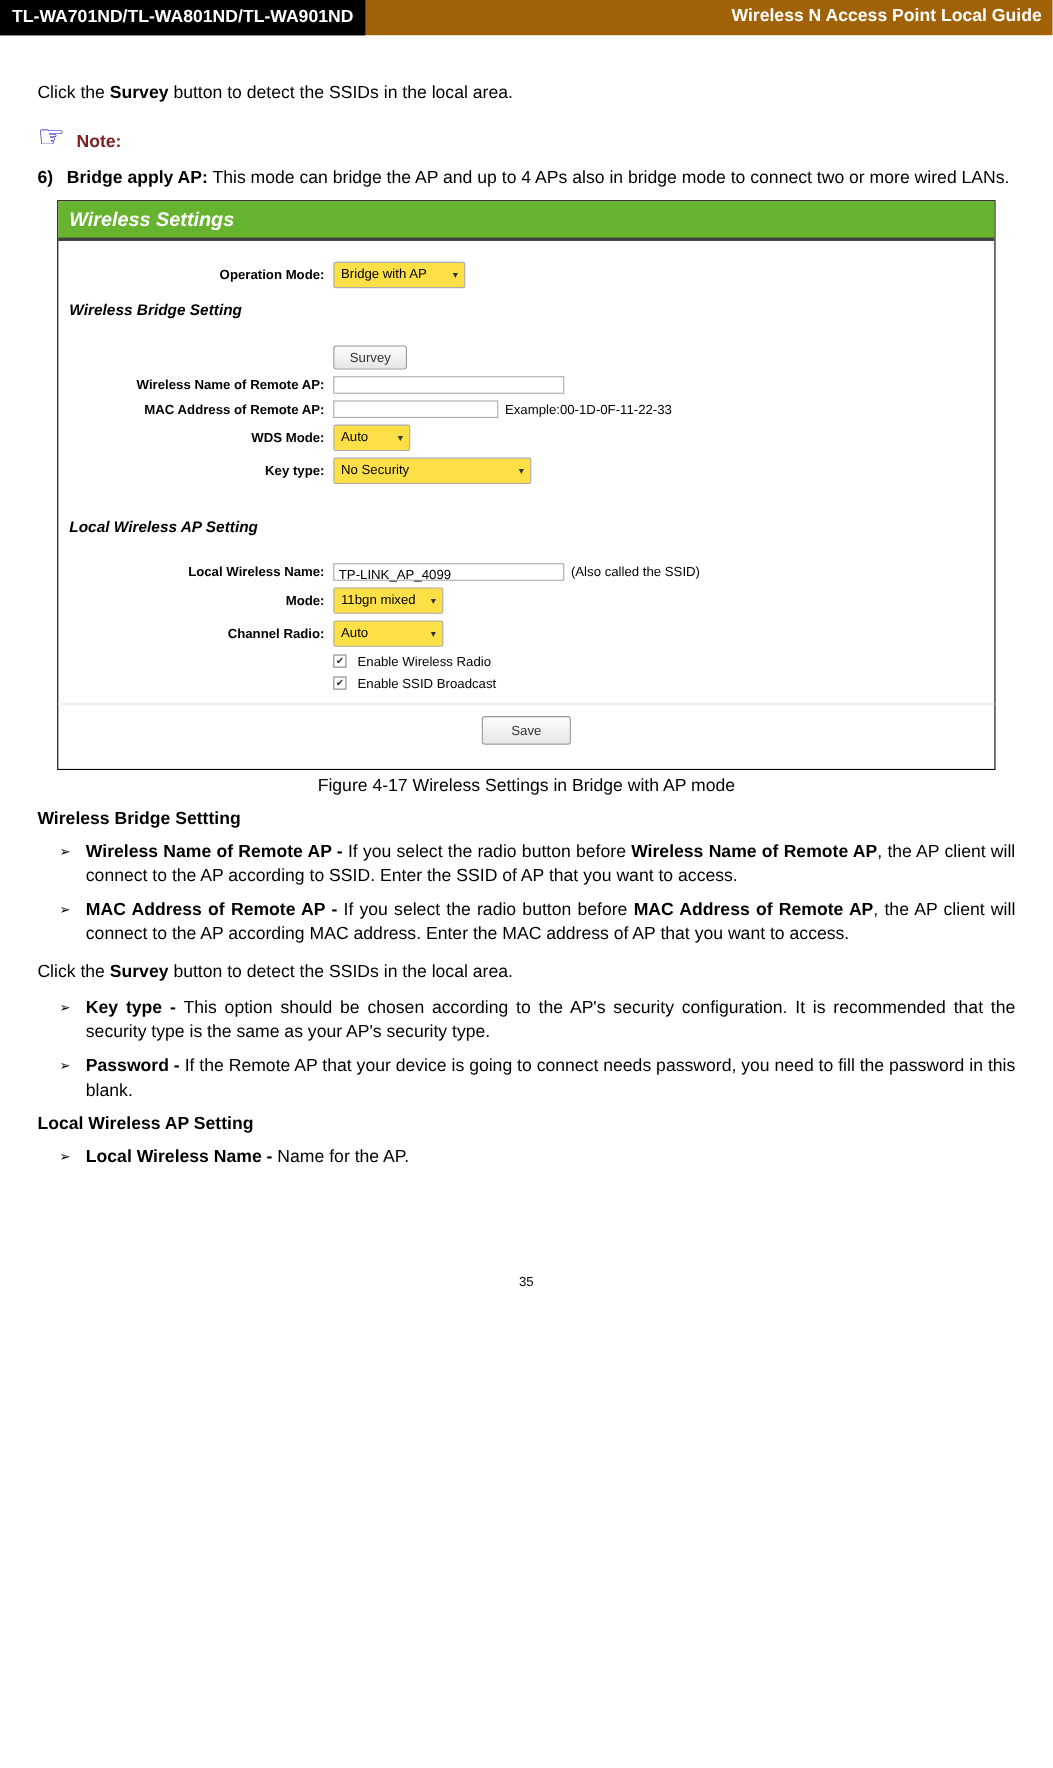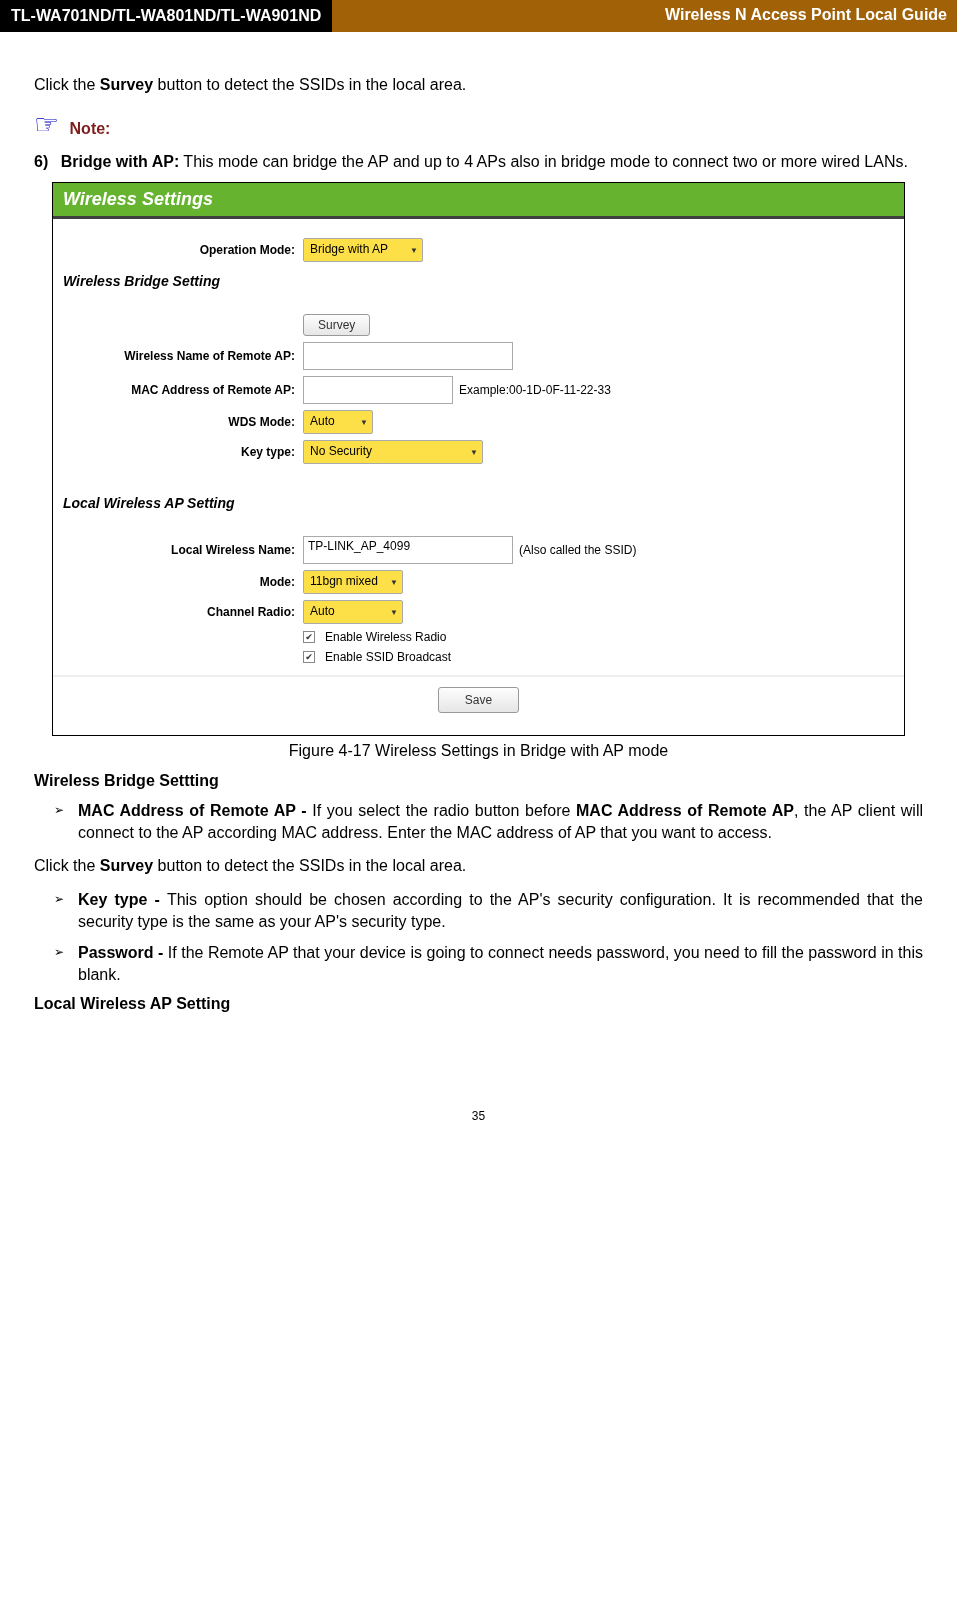--- a/index.html
+++ b/index.html
@@ -84,21 +84,21 @@
     position: absolute;
     right: 4px;
     top: 4px;
     color: #333;
   }
   .text-input {
     border: 1px solid #aaa;
     padding: 2px 4px;
     background: #fff;
     font-size: 12px;
-    height: 28px;
+    height: 16px;
   }
   .btn {
     border: 1px solid #999;
     border-radius: 3px;
     background: linear-gradient(#fdfdfd, #e6e6e6);
     padding: 3px 14px;
     font-size: 12px;
     cursor: pointer;
     display: inline-block;
     color: #333;
@@ -143,21 +143,21 @@
   <p class="para">
     <span>Click the </span><b>Survey</b><span> button to detect the SSIDs in the local area.</span>
   </p>
 
   <div>
     <span class="note-icon">☞</span><span class="note-label"> Note:</span>
   </div>
 
   <div class="numbered">
     <span class="num">6)</span>
-    <b style="margin-left:8px;">Bridge with AP:</b><span> This mode can bridge the AP and up to 4 APs also in bridge mode to connect two or more wired LANs.</span>
+    <b style="margin-left:8px;">Bridge apply AP:</b><span> This mode can bridge the AP and up to 4 APs also in bridge mode to connect two or more wired LANs.</span>
   </div>
 
   <div class="figure-wrap">
     <div class="fig-title">Wireless Settings</div>
     <div class="fig-body">
 
       <div class="form-row" style="margin-top:10px;">
         <div class="form-label">Operation Mode:</div>
         <div class="form-ctrl">
           <span class="select-ctrl" style="width:120px;">Bridge with AP</span>
@@ -248,34 +248,42 @@
 
     </div>
   </div>
 
   <div class="caption">Figure 4-17 Wireless Settings in Bridge with AP mode</div>
 
   <div class="subhead">Wireless Bridge Settting</div>
 
   <ul class="bullets">
     <li>
+      <b>Wireless Name of Remote AP - </b><span>If you select the radio button before </span><b>Wireless Name of Remote AP</b><span>, the AP client will connect to the AP according to SSID. Enter the SSID of AP that you want to access.</span>
+    </li>
+    <li>
       <b>MAC Address of Remote AP - </b><span>If you select the radio button before </span><b>MAC Address of Remote AP</b><span>, the AP client will connect to the AP according MAC address. Enter the MAC address of AP that you want to access.</span>
     </li>
   </ul>
 
   <p class="para">
     <span>Click the </span><b>Survey</b><span> button to detect the SSIDs in the local area.</span>
   </p>
 
   <ul class="bullets">
     <li>
       <b>Key type - </b><span>This option should be chosen according to the AP's security configuration. It is recommended that the security type is the same as your AP's security type.</span>
     </li>
     <li>
       <b>Password - </b><span>If the Remote AP that your device is going to connect needs password, you need to fill the password in this blank.</span>
     </li>
   </ul>
 
   <div class="subhead">Local Wireless AP Setting</div>
 
+  <ul class="bullets">
+    <li>
+      <b>Local Wireless Name - </b><span>Name for the AP.</span>
+    </li>
+  </ul>
 
   <div class="footer-pagenum">35</div>
 </div>
 
 </body></html>

